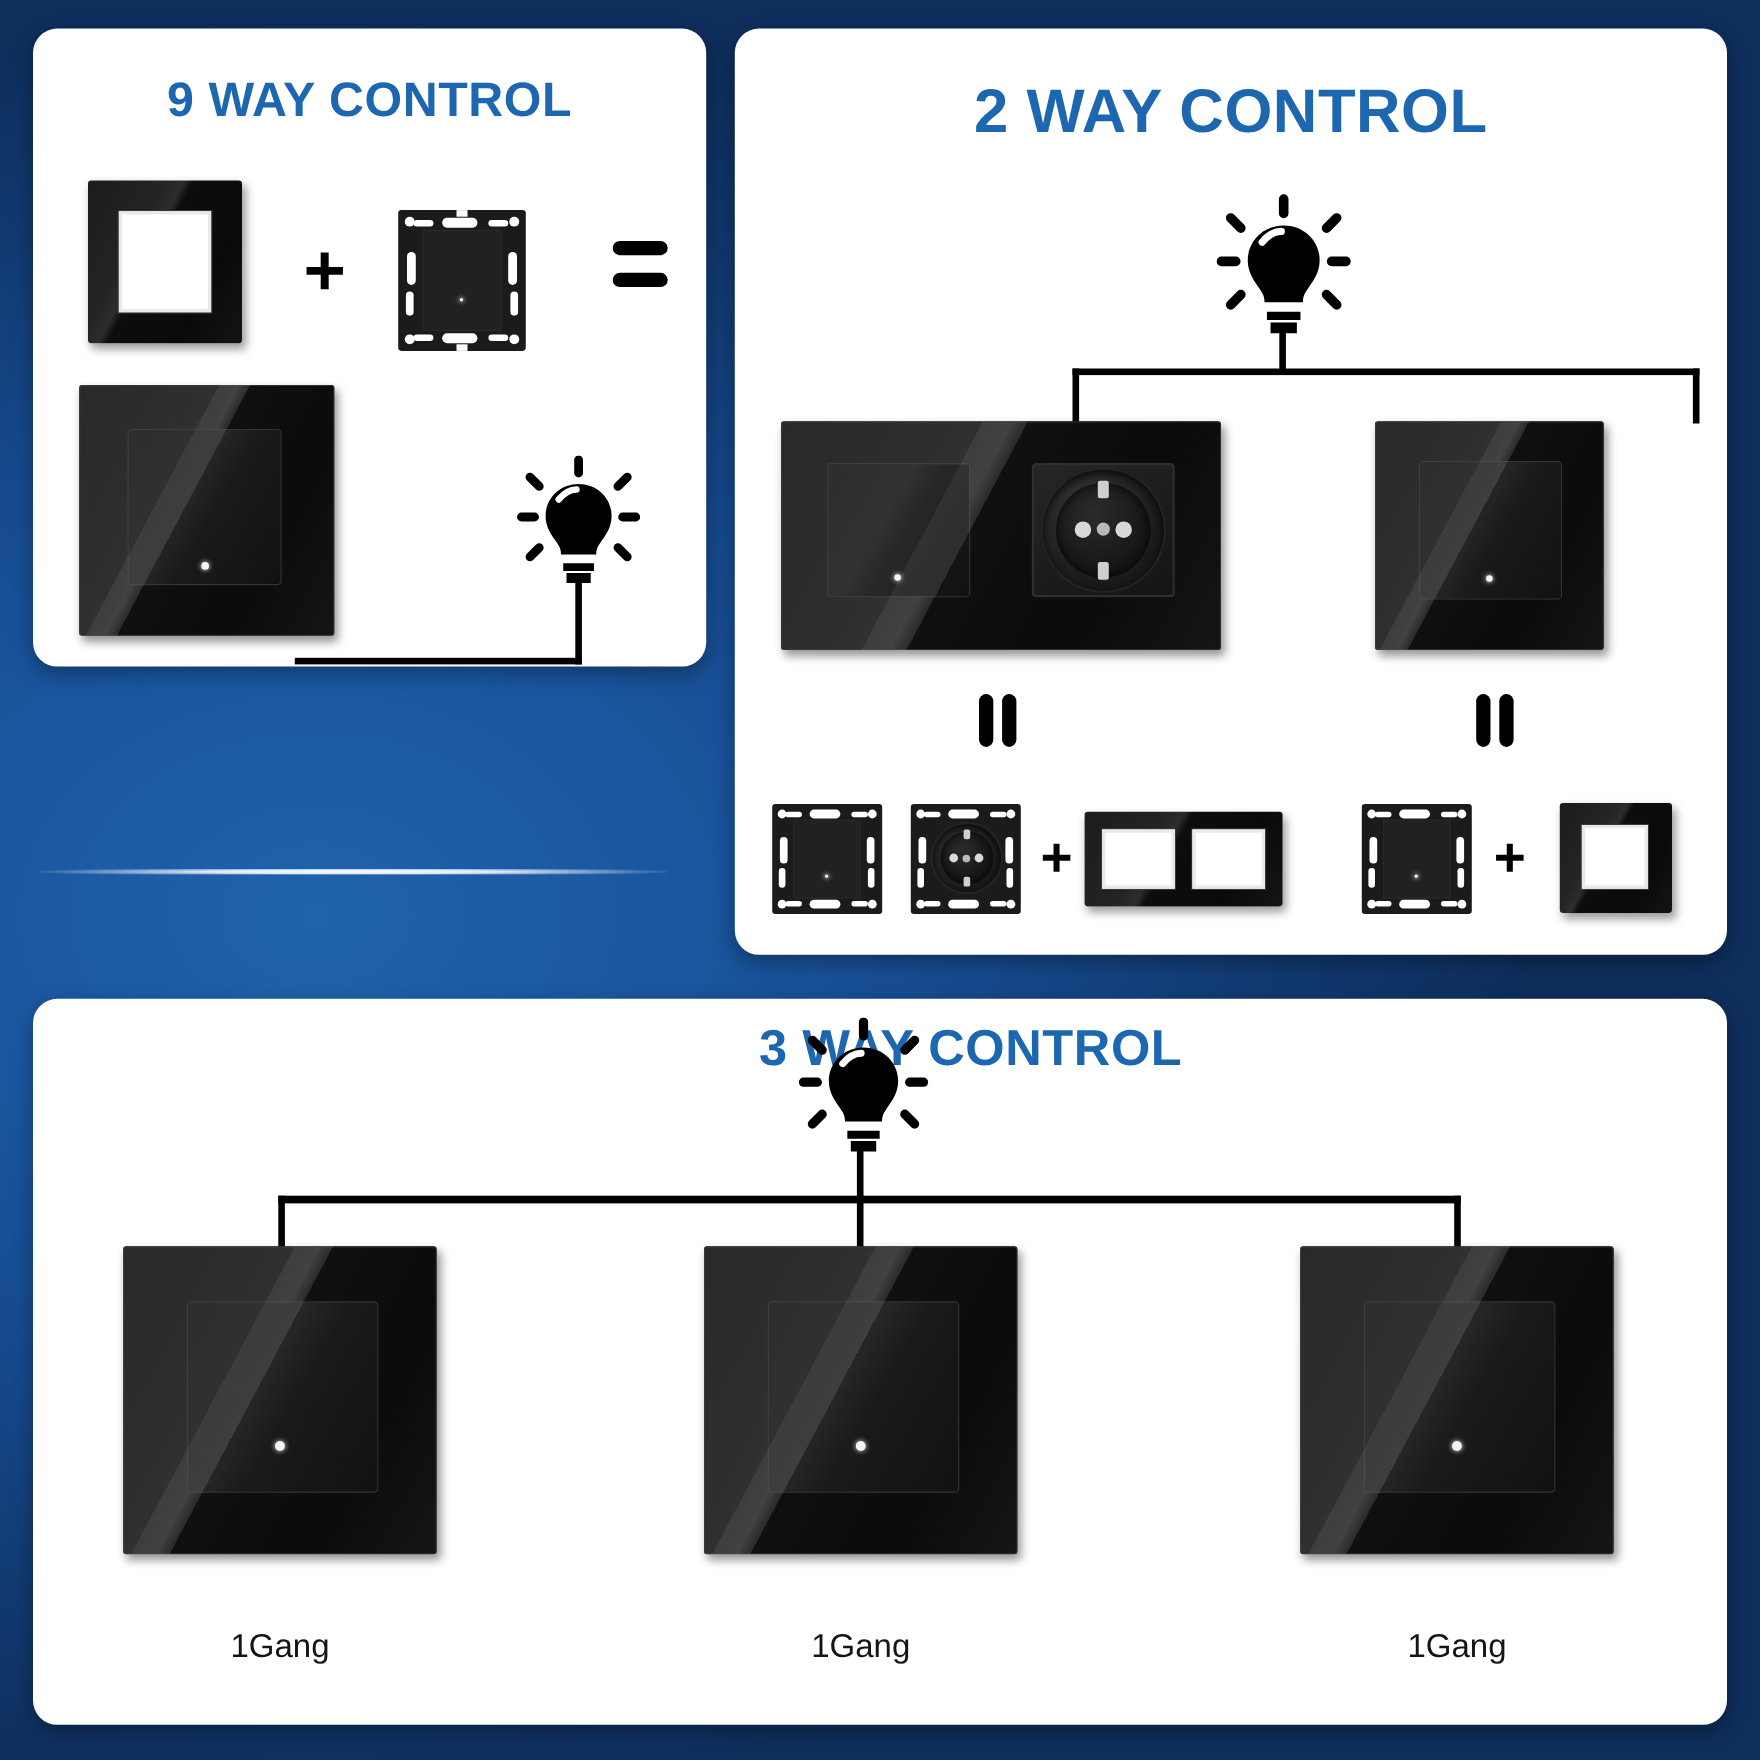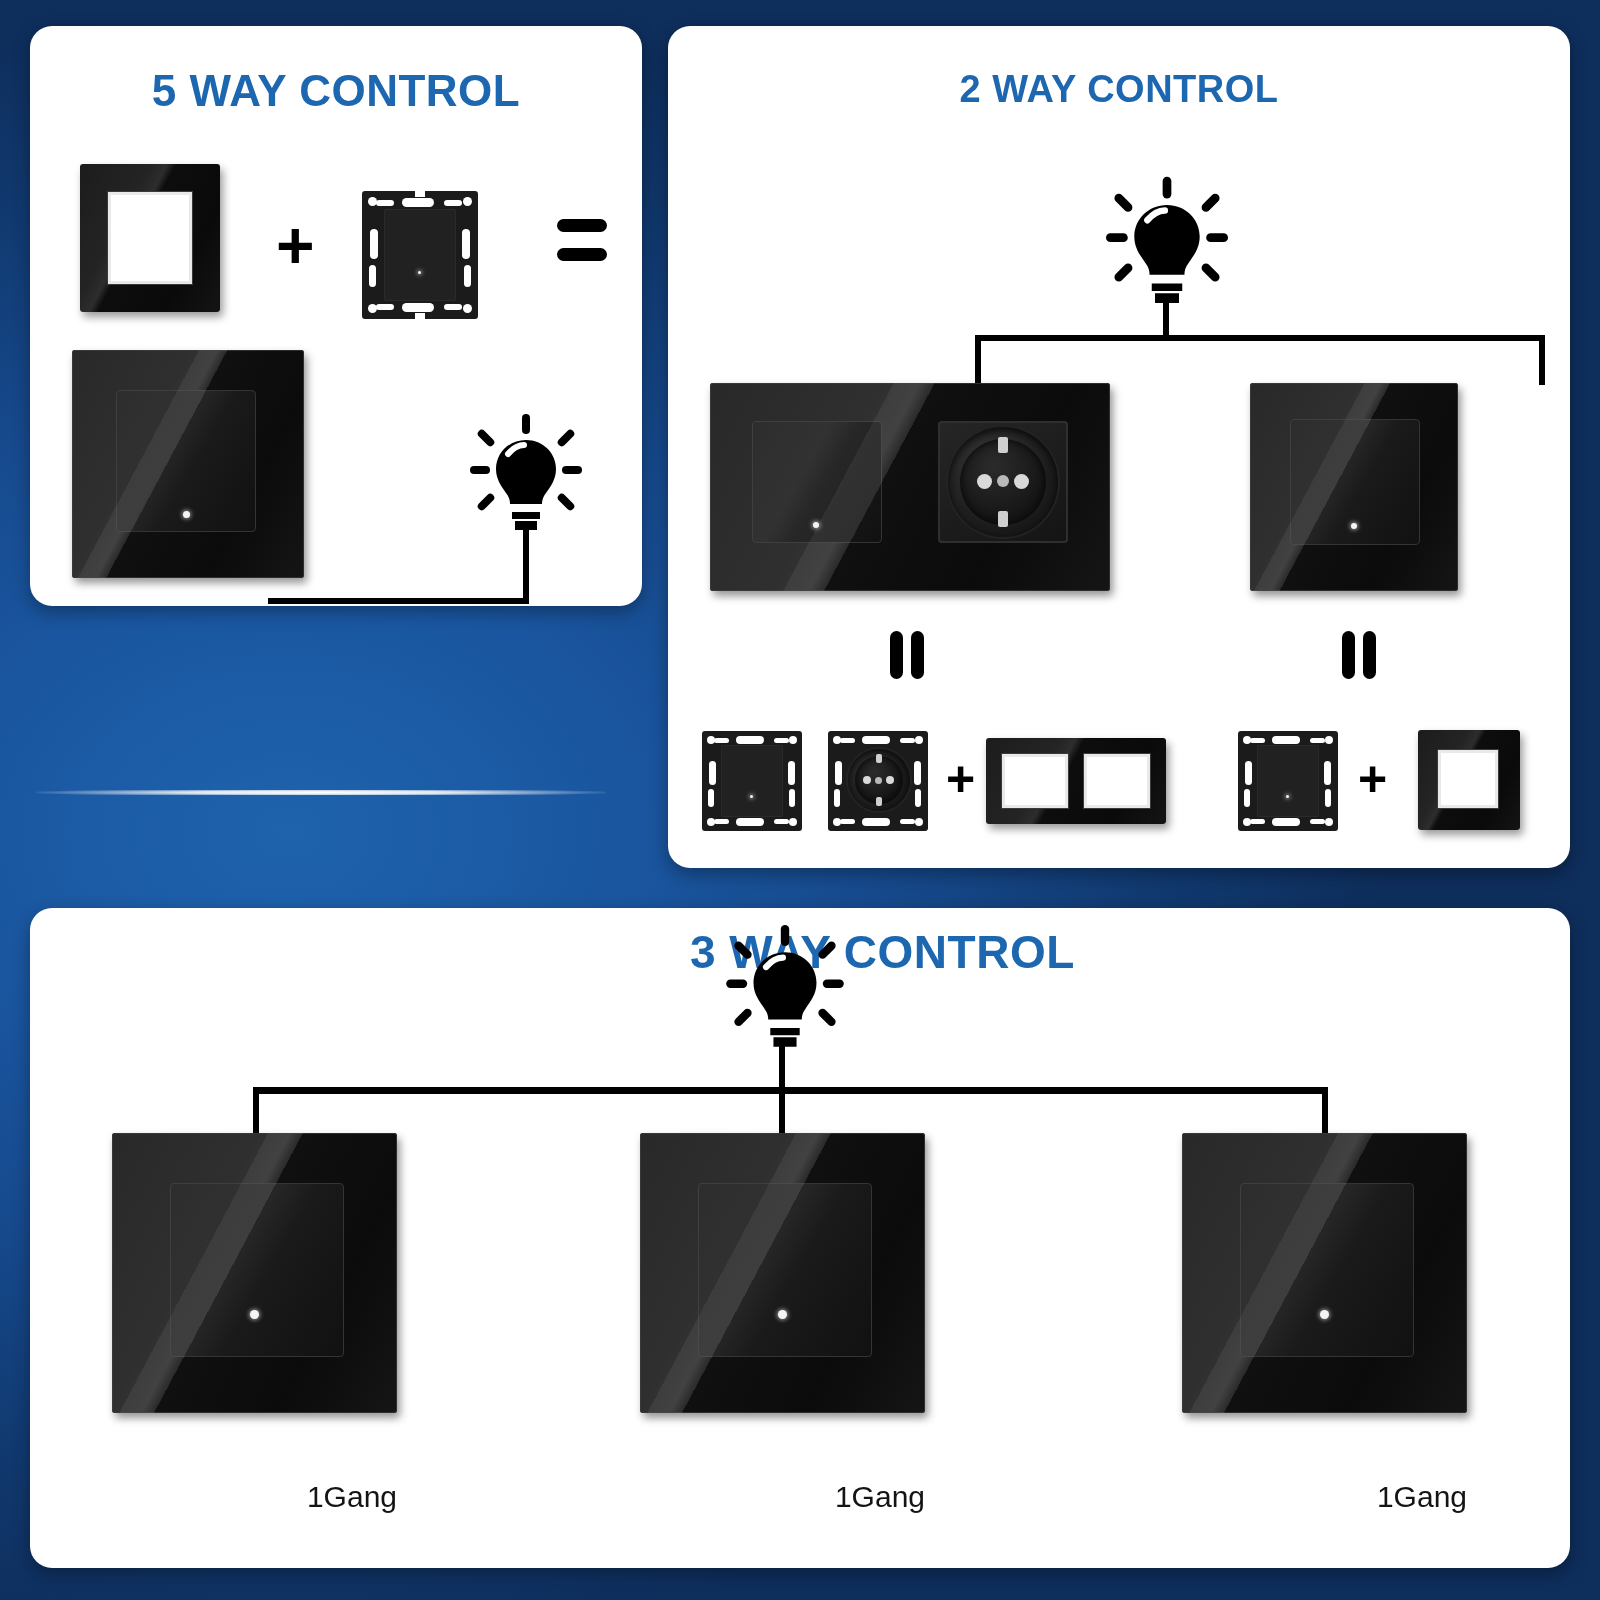--- a/index.html
+++ b/index.html
@@ -21,21 +21,21 @@
   #card-twoway{left:668px;top:26px;width:902px;height:842px;}
   #card-threeway{left:30px;top:908px;width:1540px;height:660px;}
 
   .card-title{
     position:absolute;text-align:center;
     color:#1d67b0;font-weight:bold;letter-spacing:.5px;
     font-family:"Liberation Sans", sans-serif;
     white-space:nowrap;
   }
   #title-oneway{left:0;top:40px;width:612px;font-size:44px;}
-  #title-twoway{left:0;top:42px;width:902px;font-size:38px;}
+  #title-twoway{left:0;top:42px;width:902px;font-size:56px;}
   #title-threeway{left:690px;top:925px;width:640px;font-size:46px;text-align:left;}
 
   
   .glass{
     position:absolute;border-radius:3px;overflow:hidden;
     background:
       linear-gradient(118deg,#1d1d1d 0%,#232323 34%,#2b2b2b 41%,#101010 44%,#0b0b0b 72%,#151515 100%);
     box-shadow:3px 5px 9px rgba(0,0,0,.42), inset 0 0 0 1px #2e2e2e;
   }
   .glass::after{
@@ -111,34 +111,34 @@
     font-family:"Liberation Sans", sans-serif;
     text-shadow:0 2px 6px rgba(0,0,0,.35);
   }
   #headline-rule{
     position:absolute;left:36px;top:790px;width:570px;height:5px;
     background:radial-gradient(ellipse 300px 4px at 50% 50%, #ffffff 0%, rgba(255,255,255,.85) 45%, rgba(255,255,255,0) 100%);
     border-radius:3px;
   }
 
   .gang-label{
-    position:absolute;text-align:right;color:#141414;
+    position:absolute;text-align:center;color:#141414;
     font-size:30px;font-family:"Liberation Sans", sans-serif;
     white-space:nowrap;
   }
 </style>
 </head>
 <body>
 
 <div id="stage">
 
   <div id="headline-rule"></div>
 
   <div class="card" id="card-oneway">
-    <div class="card-title" id="title-oneway">5 WAY CONTROL</div>
+    <div class="card-title" id="title-oneway">9 WAY CONTROL</div>
 
     <div class="plate" style="left:50px;top:138px;width:140px;height:148px;">
       <div class="hole" style="left:28px;top:28px;width:84px;height:92px;"></div>
     </div>
 
     <div class="plus" style="left:246px;top:186px;font-size:66px;">+</div>
 
     <div class="module" style="left:332px;top:165px;width:116px;height:128px;">
       <div class="frame"></div>
       <div class="core" style="left:22px;top:18px;width:72px;height:92px;">

